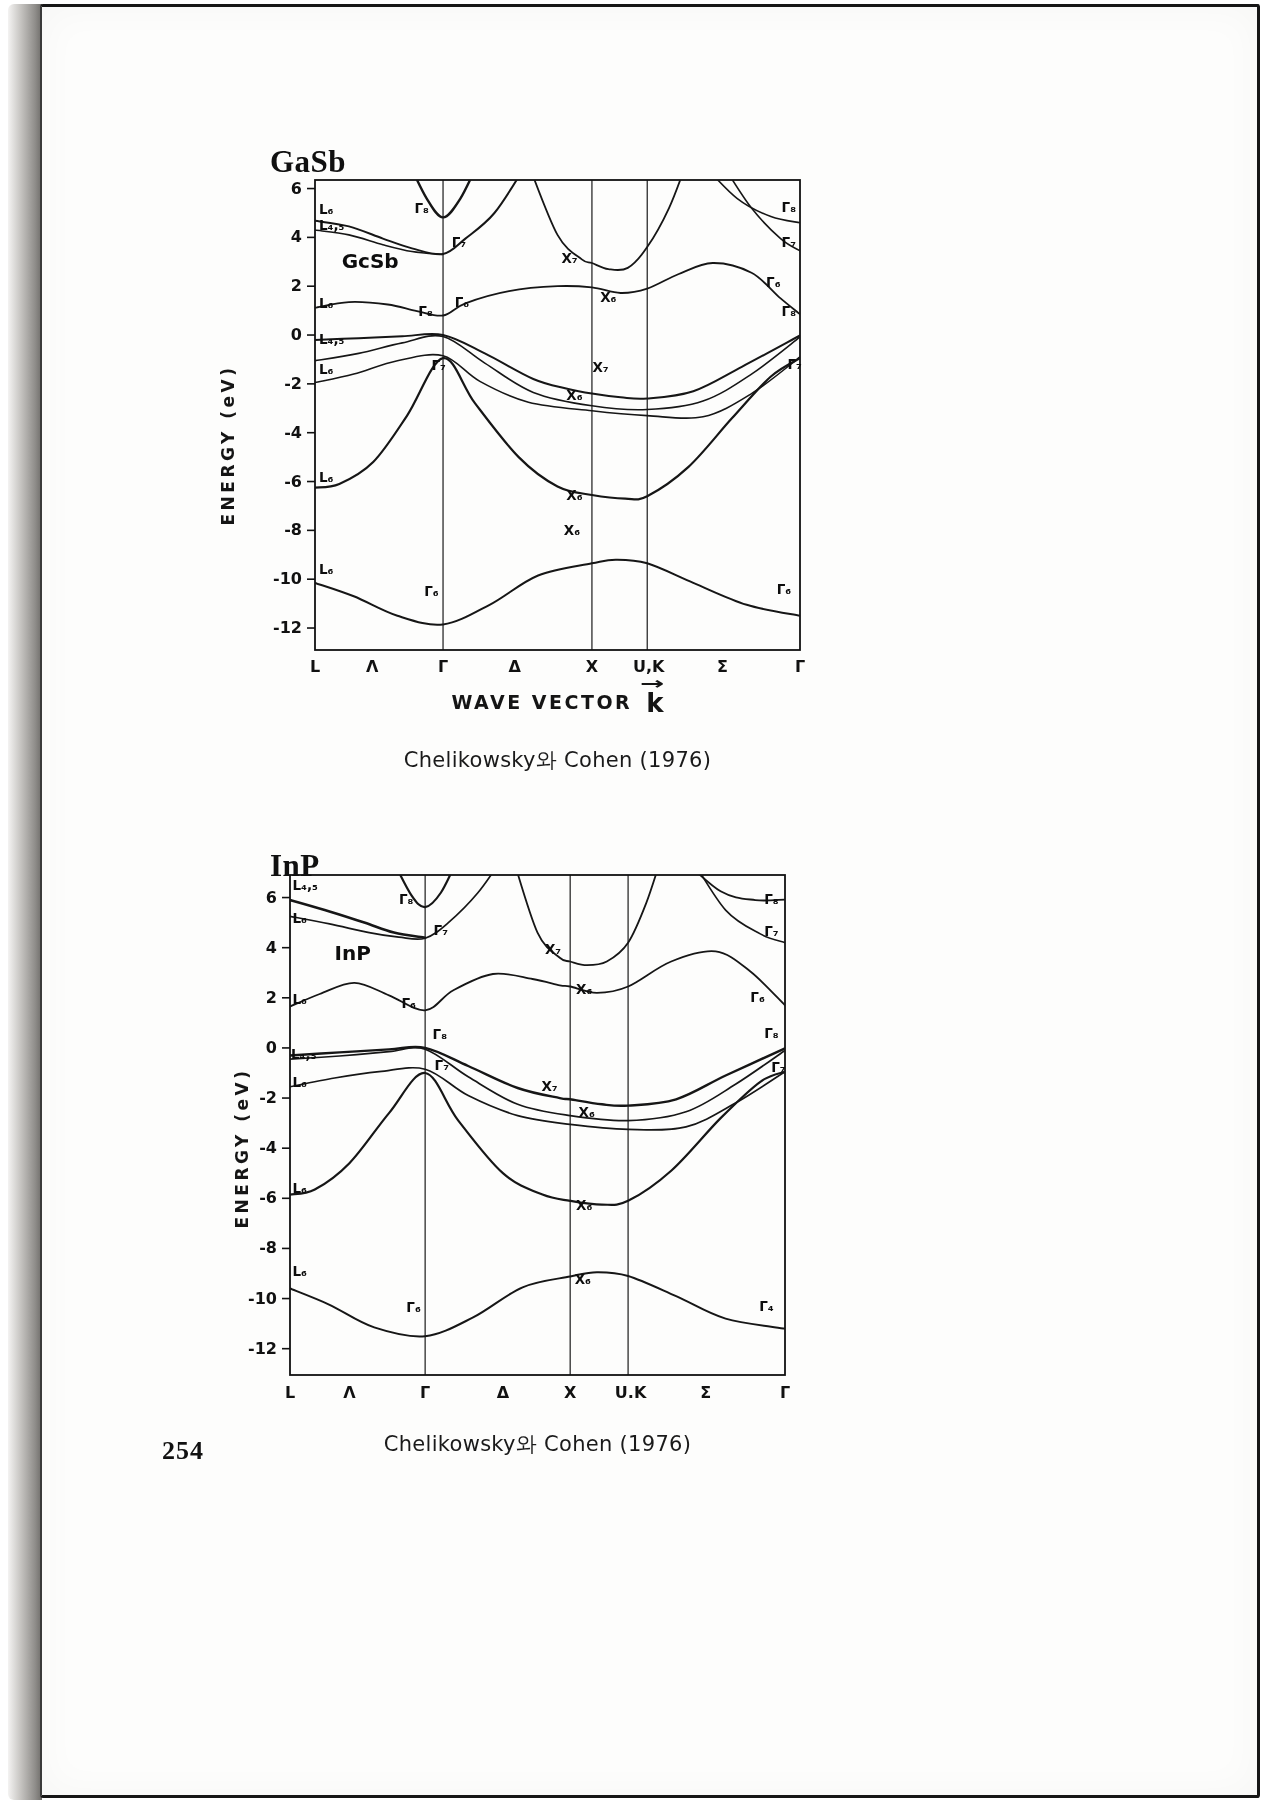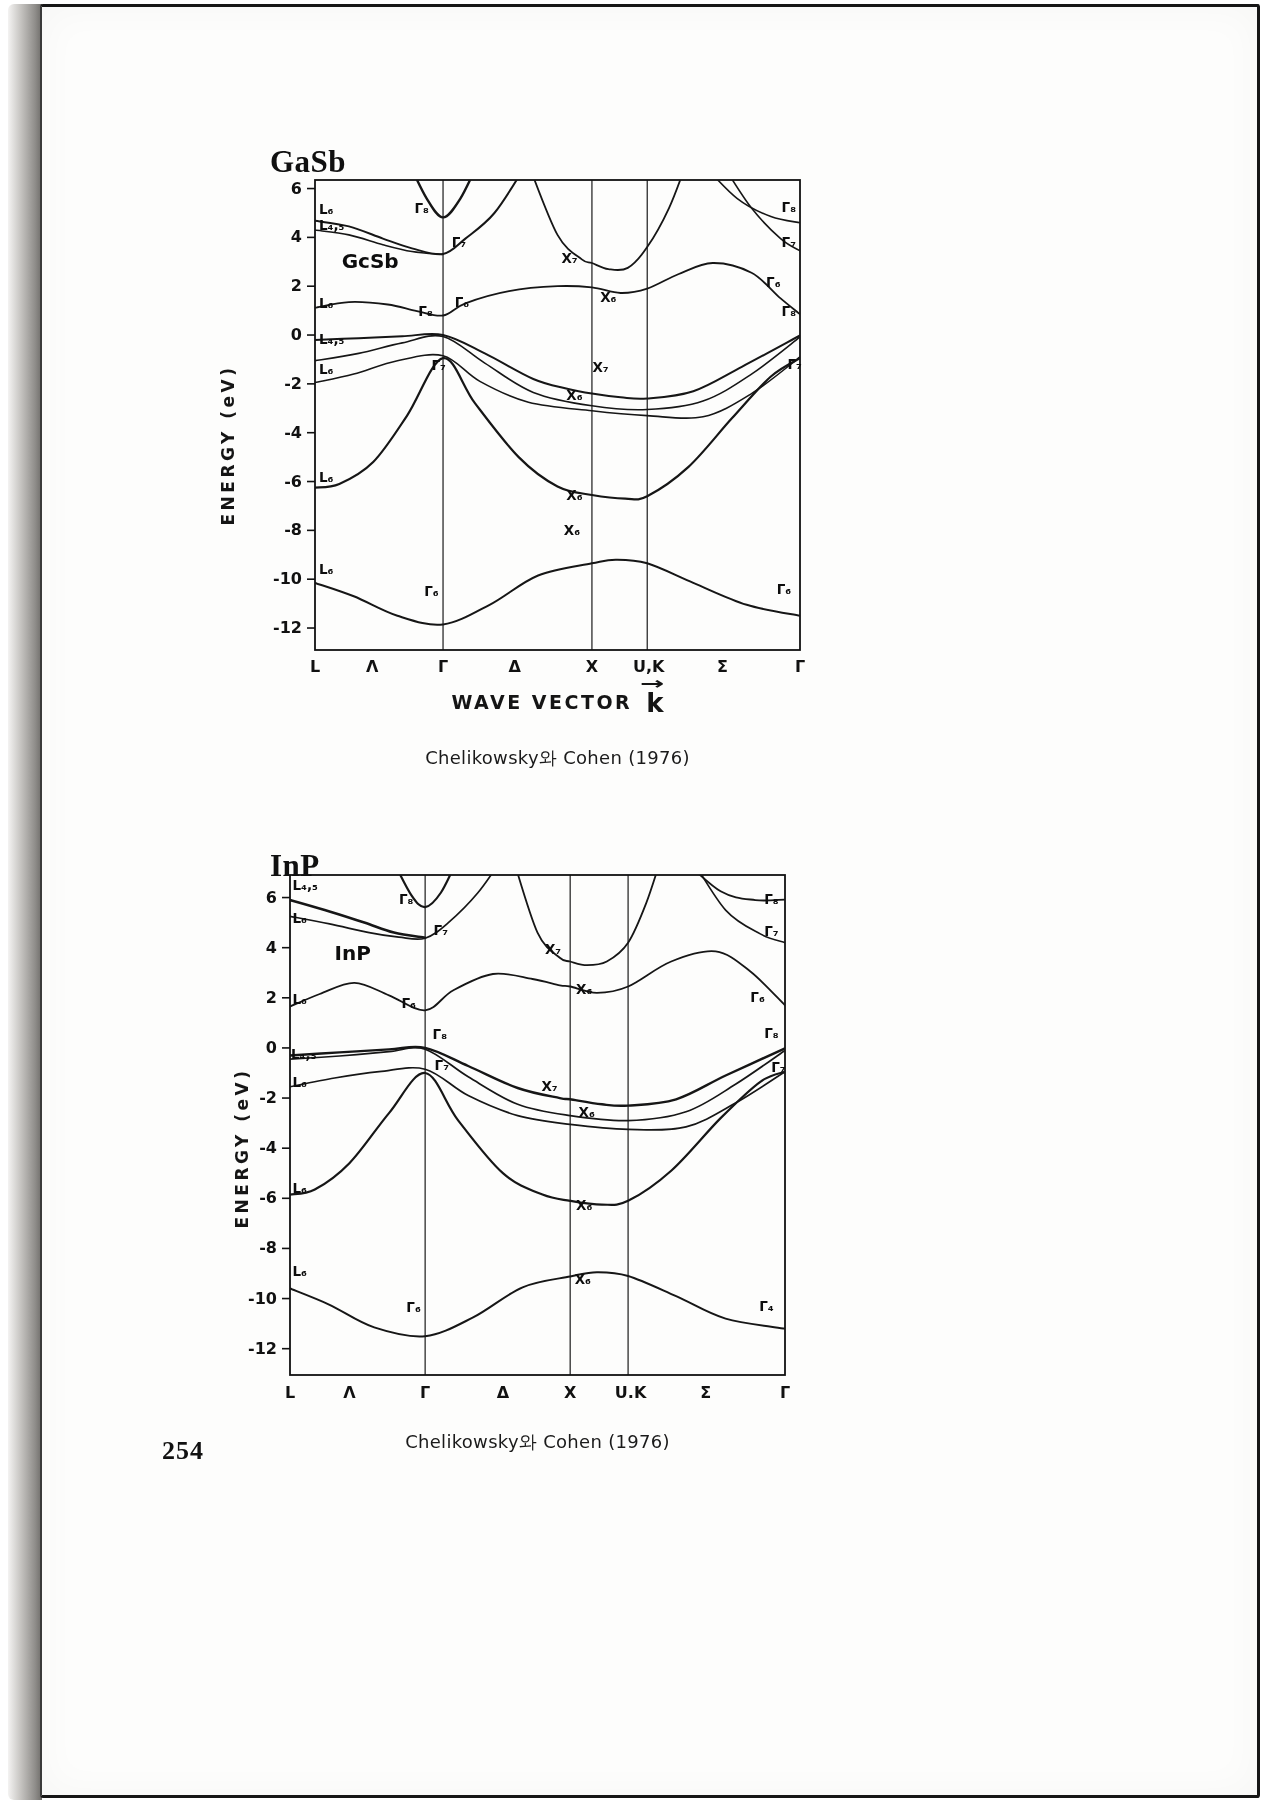--- a/index.html
+++ b/index.html
@@ -43,21 +43,21 @@
   }
   .kvec{
     position:relative;display:inline-block;margin-left:14px;
     font-size:26px;font-weight:700;letter-spacing:0;vertical-align:-3px;
   }
   .karrow{
     position:absolute;top:-15px;left:-6px;font-size:17px;letter-spacing:0;
     transform:scaleX(1.7);transform-origin:left center;display:inline-block;
   }
   .caption{
-    position:absolute;text-align:center;font-size:18px;color:#1a1a1a;
+    position:absolute;text-align:center;font-size:21px;color:#1a1a1a;
     font-weight:500;letter-spacing:0.3px;
   }
   .fig0 .caption{left:165px;width:485px;top:616px;}
   .fig1 .caption{left:160px;width:495px;top:600px;}
   .page-number{
     position:absolute;left:162px;top:1436px;
     font-family:"Liberation Serif",serif;font-size:26px;font-weight:700;
     letter-spacing:1px;color:#111;
   }
 </style>

